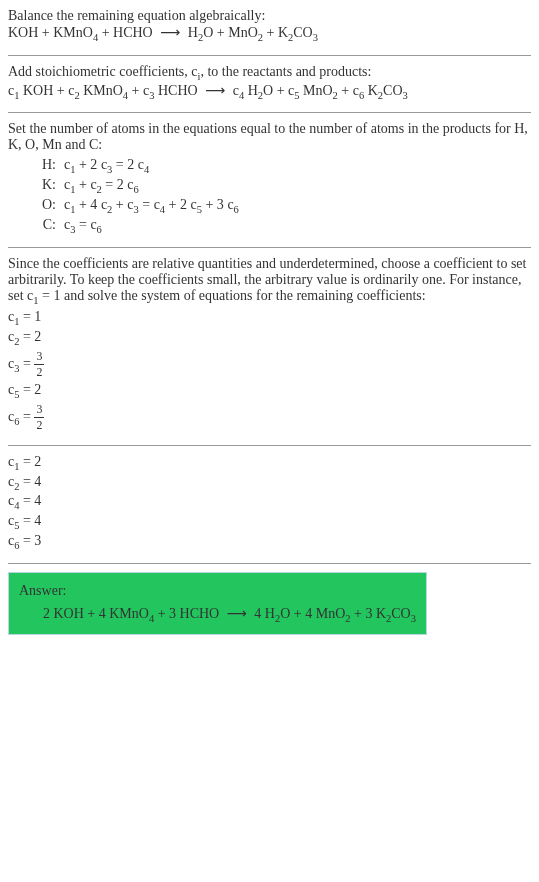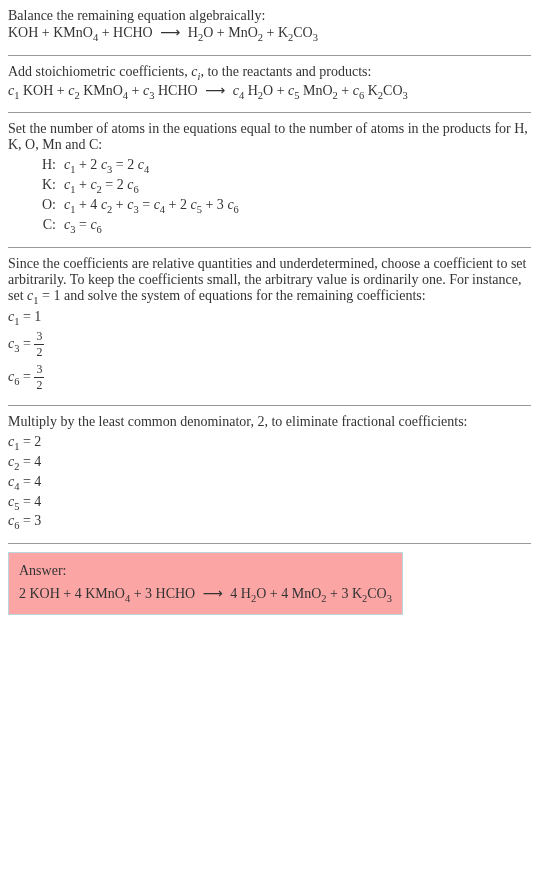--- a/index.html
+++ b/index.html
@@ -43,49 +43,49 @@
       text-align: right;
       margin-right: 8px;
     }
     .coef-list {
       margin-top: 4px;
     }
     .coef-list div {
       margin-bottom: 2px;
     }
     .answer-box {
-      background: #fca5a5;
+      background: #22c55e;
       border: 1px solid #b8d8e0;
       padding: 10px;
       margin-top: 8px;
       width: fit-content;
       max-width: 100%;
     }
     .answer-label {
       margin-bottom: 6px;
     }
     .answer-eq {
+      margin-left: 24px;
     }
     .frac {
       display: inline-block;
       vertical-align: middle;
       text-align: center;
       font-size: 0.85em;
     }
     .frac .num {
       display: block;
       border-bottom: 1px solid #333;
       padding: 0 2px;
     }
     .frac .den {
       display: block;
       padding: 0 2px;
     }
     .italic-i {
-      font-style: italic;
     }
   </style>
 </head>
 <body>
 
 <div class="section">
   <div>Balance the remaining equation algebraically:</div>
   <div class="chem-eq">KOH + KMnO<sub>4</sub> + HCHO <span class="arrow">⟶</span> H<sub>2</sub>O + MnO<sub>2</sub> + K<sub>2</sub>CO<sub>3</sub></div>
 </div>
 
@@ -119,29 +119,30 @@
       </div>
   </div>
 </div>
 
 <hr>
 
 <div class="section">
   <div>Since the coefficients are relative quantities and underdetermined, choose a coefficient to set arbitrarily. To keep the coefficients small, the arbitrary value is ordinarily one. For instance, set <span class="italic-i">c</span><sub>1</sub> = 1 and solve the system of equations for the remaining coefficients:</div>
   <div class="coef-list">
     <div><span class="italic-i">c</span><sub>1</sub> = 1</div>
+    <div><span class="italic-i">c</span><sub>2</sub> = 2</div>
     <div><span class="italic-i">c</span><sub>3</sub> = <span class="frac"><span class="num">3</span><span class="den">2</span></span></div>
+    <div><span class="italic-i">c</span><sub>5</sub> = 2</div>
     <div><span class="italic-i">c</span><sub>6</sub> = <span class="frac"><span class="num">3</span><span class="den">2</span></span></div>
   </div>
 </div>
 
 <hr>
 
 <div class="section">
-  <div>Multiply by the least common denominator, 2, to eliminate fractional coefficients:</div>
   <div class="coef-list">
     <div><span class="italic-i">c</span><sub>1</sub> = 2</div>
     <div><span class="italic-i">c</span><sub>2</sub> = 4</div>
     <div><span class="italic-i">c</span><sub>4</sub> = 4</div>
     <div><span class="italic-i">c</span><sub>5</sub> = 4</div>
     <div><span class="italic-i">c</span><sub>6</sub> = 3</div>
   </div>
 </div>
 
 <hr>

